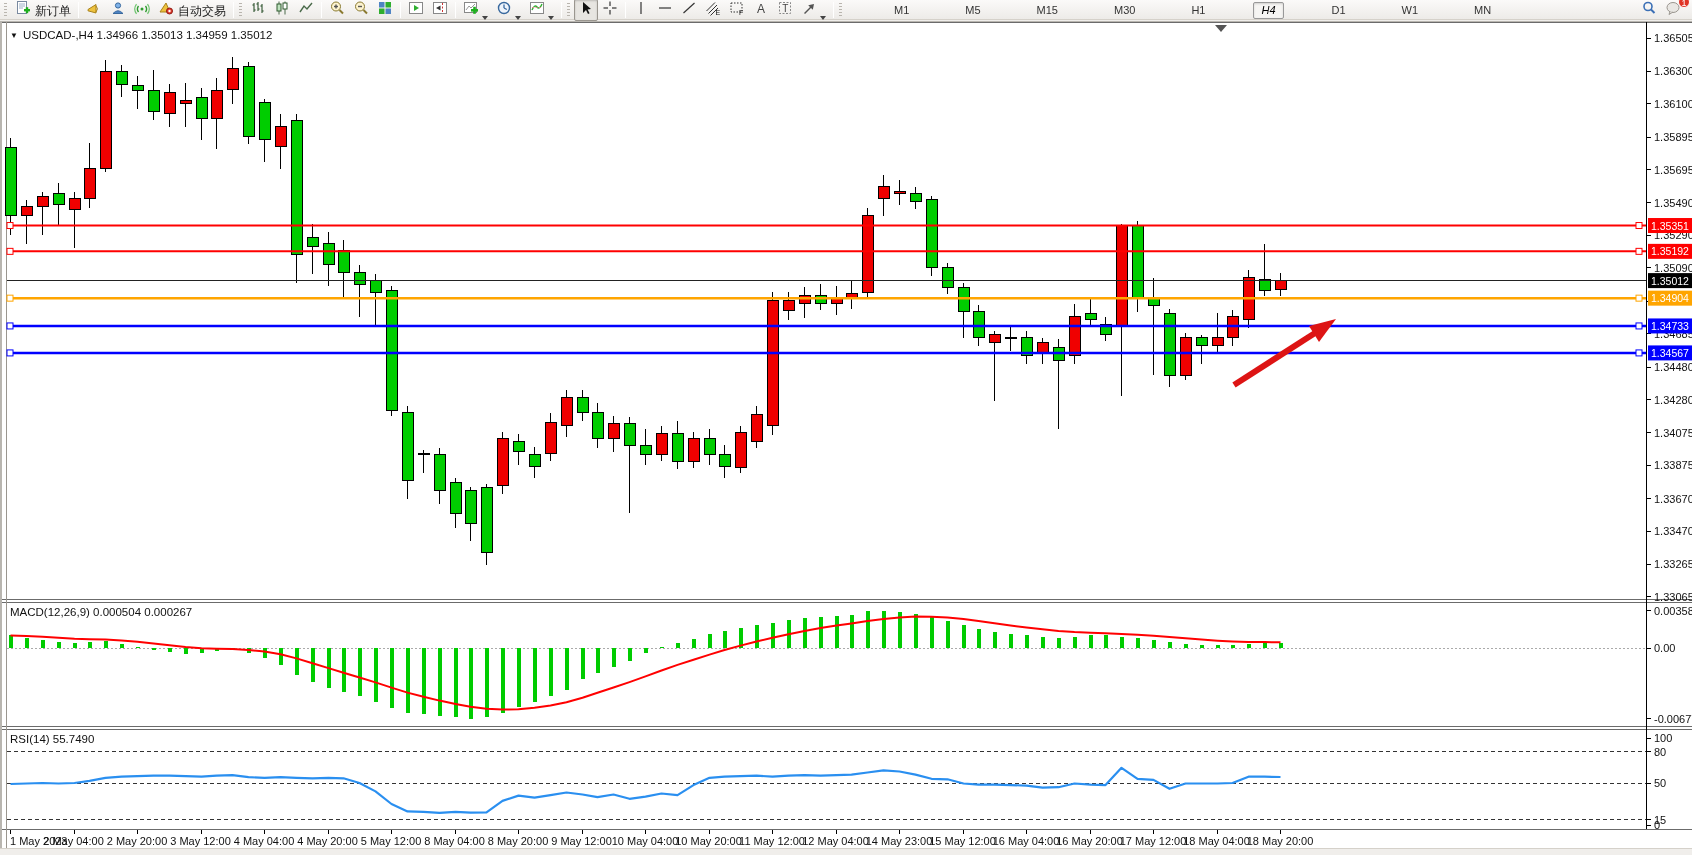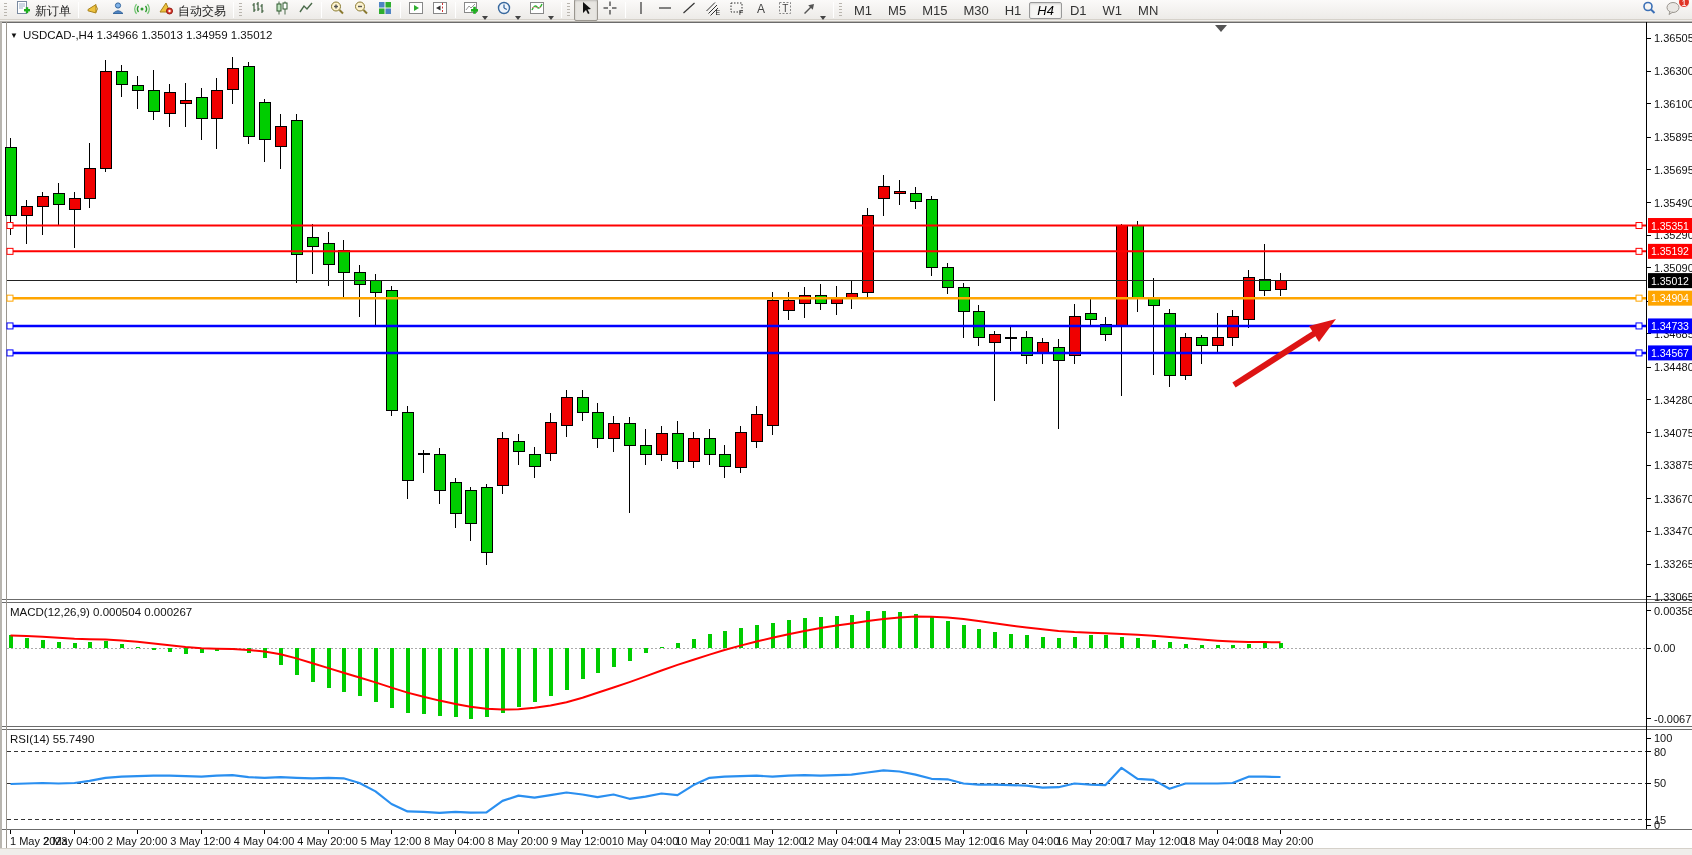--- a/index.html
+++ b/index.html
@@ -11,22 +11,22 @@
            display:flex;align-items:center;padding:0 2px;white-space:nowrap;}
   .tb-grip{width:3px;height:14px;margin:0 4px 0 2px;
            background:repeating-linear-gradient(to bottom,#b9b5ae 0 1px,rgba(0,0,0,0) 1px 3px);}
   .tb-sep{width:1px;height:16px;background:#cbc7c0;border-right:1px solid #ffffff;margin:0 3px;}
   .tb-btn{display:inline-flex;align-items:flex-end;height:22px;padding:0 3px;border:1px solid rgba(0,0,0,0);
           border-radius:2px;cursor:default;}
   .tb-btn.pressed{border-color:#9a968f;background:#e7e5e1;box-shadow:inset 0 1px 2px rgba(0,0,0,.18);}
   .tb-label{font-size:12px;color:#222;margin-left:4px;}
   .caret{width:0;height:0;border-left:3px solid rgba(0,0,0,0);border-right:3px solid rgba(0,0,0,0);
          border-top:4px solid #444;margin-left:3px;}
-  .tf-btn{font-size:13px;color:#333;padding:1px 7px;height:17px;display:inline-flex;align-items:center;
-          border:1px solid rgba(0,0,0,0);border-radius:2px;}
+  .tf-btn{font-size:11px;color:#333;padding:1px 7px;height:17px;display:inline-flex;align-items:center;
+          border:1px solid rgba(0,0,0,0);border-radius:2px;margin-left:40px;}
   .tf-btn.active{border-color:#999;background:#f6f5f3;box-shadow:inset 0 1px 2px rgba(0,0,0,.15);color:#000;font-style:italic;}
   .tb-right{position:absolute;right:6px;top:0;height:20px;display:flex;align-items:center;}
   .badge{position:absolute;right:-5px;top:-4px;background:#e03325;color:#fff;font-size:9px;
          border-radius:7px;min-width:12px;height:12px;line-height:12px;text-align:center;
          border:1px solid #fff;}
   
   .chart-window{position:absolute;top:21px;left:0;width:1692px;height:827px;background:#fff;
                 border-left:2px solid #b9b6b0;border-top:1px solid #b9b6b0;}
   .bottom-strip{position:absolute;left:0;bottom:0;width:1692px;height:7px;background:#f0eeeb;
                 border-top:1px solid #d5d1ca;}

